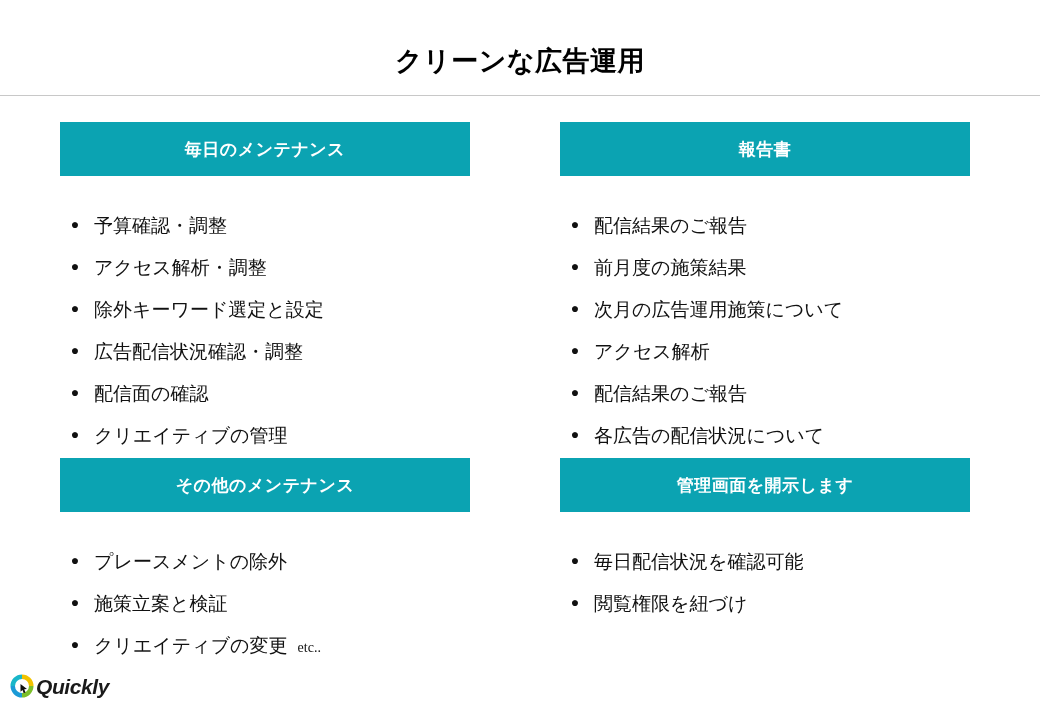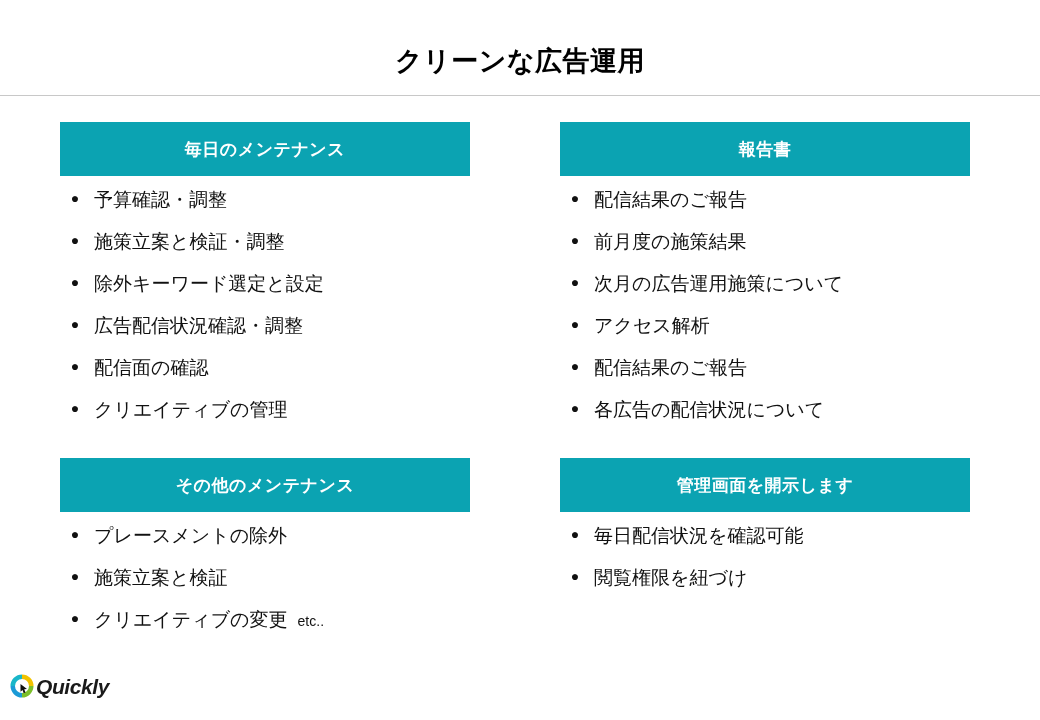--- a/index.html
+++ b/index.html
@@ -41,21 +41,21 @@
     width:1040px; height:560px;
   }
   .col {
     position:absolute;
     top:0;
     width:470px;
   }
   .col-left  { left:60px; }
   .col-right { left:560px; }
 
-  .section { position:absolute; left:0; width:410px; }
+  .section { position:absolute; left:0; width:410px;font-family:Liberation Serif, serif; }
   .section-a { top:26px; }
   .section-b { top:362px; }
 
   .section-header {
     width:410px;
     height:54px;
     background:#0ba3b2;
     display:flex;
     align-items:center;
     justify-content:center;
@@ -87,20 +87,21 @@
     line-height:1;
     position:relative;
     top:-3px;
   }
   .bullet-text {
     font-size:19px;
     color:#111111;
     line-height:1;
     padding-left:4px;
     white-space:nowrap;
+    margin-top:26px;
   }
   .bullet-suffix {
     font-size:14px;
     color:#111111;
     padding-left:10px;
   }
 
   
   .footer {
     position:absolute;
@@ -146,21 +147,21 @@
         <div class="section-header">
           <span class="section-header-label">毎日のメンテナンス</span>
         </div>
         <ul class="bullet-list">
           <li class="bullet-item">
             <span class="bullet-dot">●</span>
             <span class="bullet-text">予算確認・調整</span>
           </li>
           <li class="bullet-item">
             <span class="bullet-dot">●</span>
-            <span class="bullet-text">施策立案と検証・調整</span>
+            <span class="bullet-text">アクセス解析・調整</span>
           </li>
           <li class="bullet-item">
             <span class="bullet-dot">●</span>
             <span class="bullet-text">除外キーワード選定と設定</span>
           </li>
           <li class="bullet-item">
             <span class="bullet-dot">●</span>
             <span class="bullet-text">広告配信状況確認・調整</span>
           </li>
           <li class="bullet-item">

